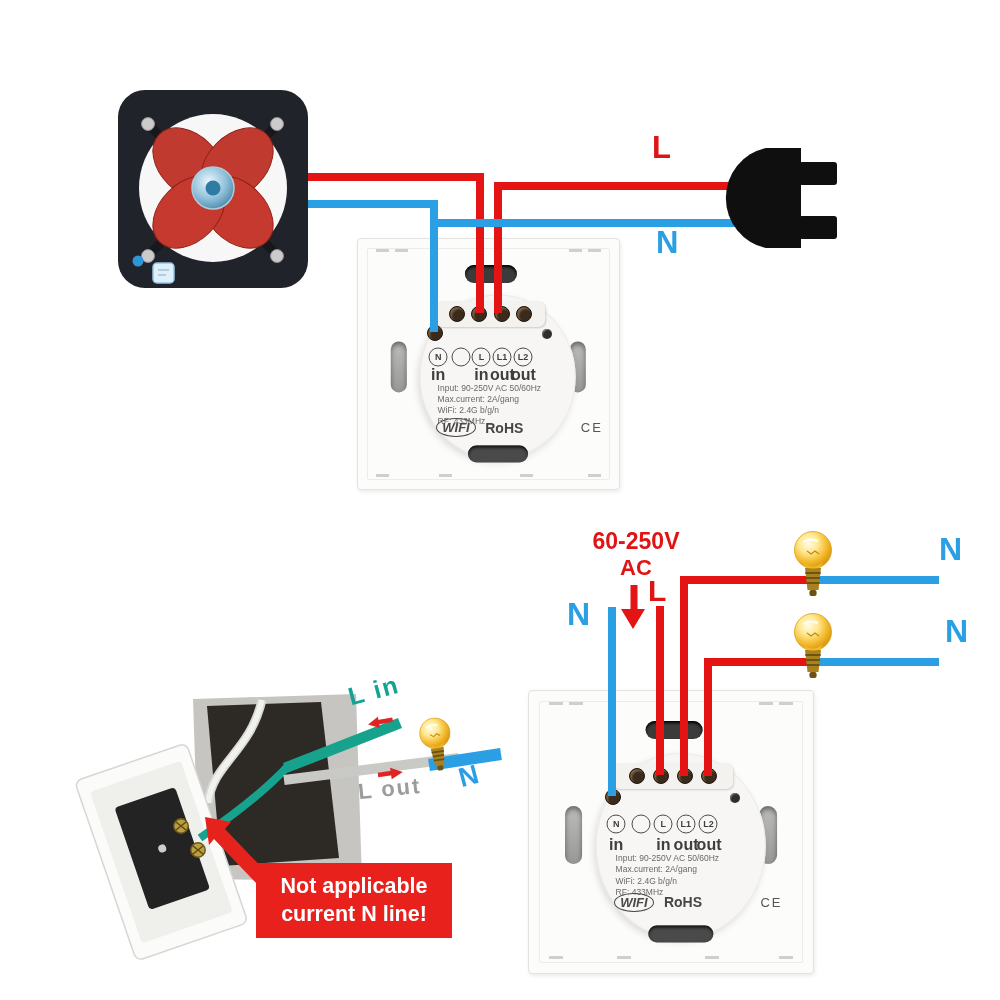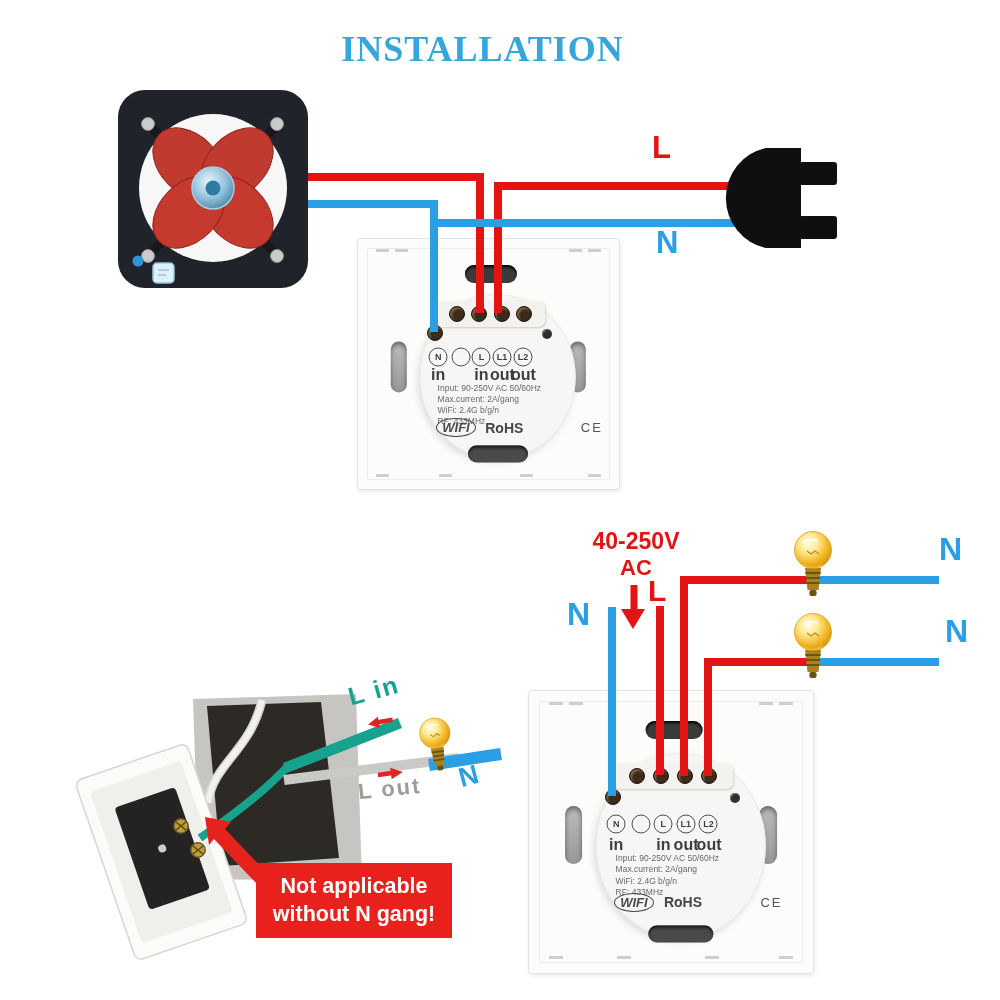--- a/index.html
+++ b/index.html
@@ -62,21 +62,20 @@
   .warning{position:absolute;left:256px;top:863px;width:196px;height:75px;z-index:3;
            background:#e8211d;color:#fff;font-weight:bold;font-size:21.5px;
            line-height:1.3;display:flex;flex-direction:column;align-items:center;
            justify-content:center;}
 </style>
 </head>
 <body>
 
 <div class="stage">
 
-  <div class="title">INSTALLATION</div>
 
   <div class="switch switch-a">
     <div class="sw-inner"></div>
     <i class="sw-mark" style="left:7%;top:4%"></i>
     <i class="sw-mark" style="left:14%;top:4%"></i>
     <i class="sw-mark" style="left:81%;top:4%"></i>
     <i class="sw-mark" style="left:88%;top:4%"></i>
     <i class="sw-mark" style="left:7%;top:94%"></i>
     <i class="sw-mark" style="left:31%;top:94%"></i>
     <i class="sw-mark" style="left:62%;top:94%"></i>
@@ -280,29 +279,29 @@
         <path d="M0,0 H14" stroke="#e02424" stroke-width="4.5"></path>
         <path d="M13,-5.5 L25,0.5 L13,6 Z" fill="#e02424"></path>
       </g>
       <polygon points="205,817 231,822 225,829 268,874 257,884 214,839 209,845" fill="#e5231c"></polygon>
     </g>
   </svg>
 
   <div class="lbl lbl-l-top">L</div>
   <div class="lbl lbl-n-top">N</div>
 
-  <div class="lbl lbl-volt">40-250V</div>
+  <div class="lbl lbl-volt">60-250V</div>
   <div class="lbl lbl-ac">AC</div>
   <div class="lbl lbl-n-supply">N</div>
   <div class="lbl lbl-l-supply">L</div>
   <div class="lbl lbl-n-lamp1">N</div>
   <div class="lbl lbl-n-lamp2">N</div>
 
   <div class="lbl lbl-l-in">L in</div>
   <div class="lbl lbl-n-legacy">N</div>
   <div class="lbl lbl-l-out">L out</div>
 
   <div class="warning">
     <span>Not applicable</span>
-    <span>without N gang!</span>
+    <span>current N line!</span>
   </div>
 
 </div>
 
 </body></html>

